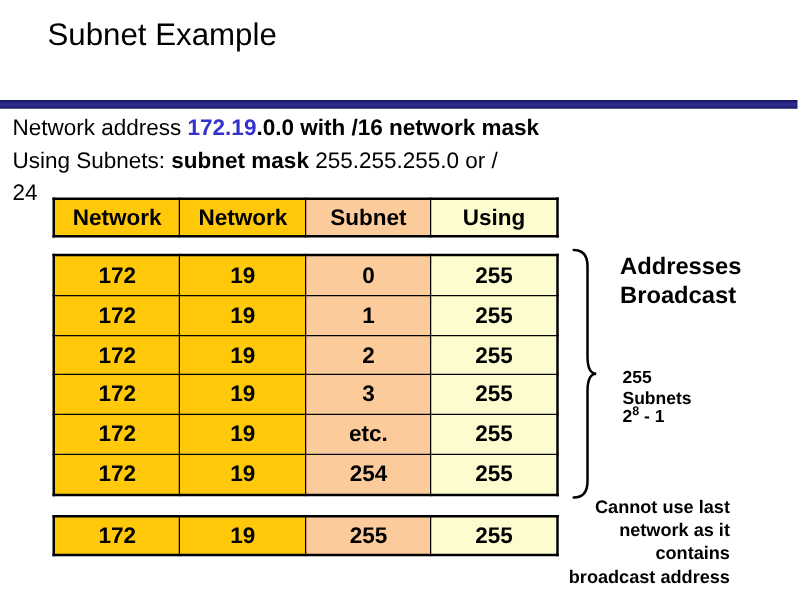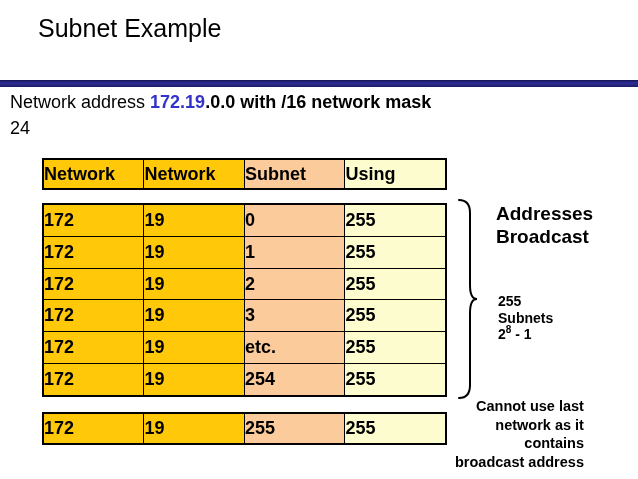--- a/index.html
+++ b/index.html
@@ -46,21 +46,21 @@
   table.tbl {
     position: absolute;
     left: 42px;
     width: 405px;
     border-collapse: collapse;
     table-layout: fixed;
     border: 2px solid #000;
   }
   table.tbl td {
     border: 1.5px solid #000;
-    text-align: left;
+    text-align: center;
     vertical-align: middle;
     font-weight: bold;
     font-size: 18px;
     padding: 0;
     width: 25%;
   }
   #header-table { top: 158px; height: 32px; }
   #body-table   { top: 203px; height: 194px; }
   #last-table   { top: 412px; height: 33px; }
 
@@ -111,20 +111,21 @@
 <body>
 
 <div>
 
   <h1 class="title">Subnet Example</h1>
 
   <div class="divider"></div>
 
   <div class="intro">
     <div><span>Network address </span><span class="hl">172.19</span><span class="b">.0.0 with /16 network mask</span></div>
+    <div><span>Using Subnets: </span><span class="b">subnet mask</span><span> 255.255.255.0 or /</span></div>
     <div><span>24</span></div>
   </div>
 
   <table class="tbl" id="header-table">
     <tbody>
         <tr>
       <td class="col-gold">Network</td>
       <td class="col-gold">Network</td>
       <td class="col-peach">Subnet</td>
       <td class="col-cream">Using</td>

